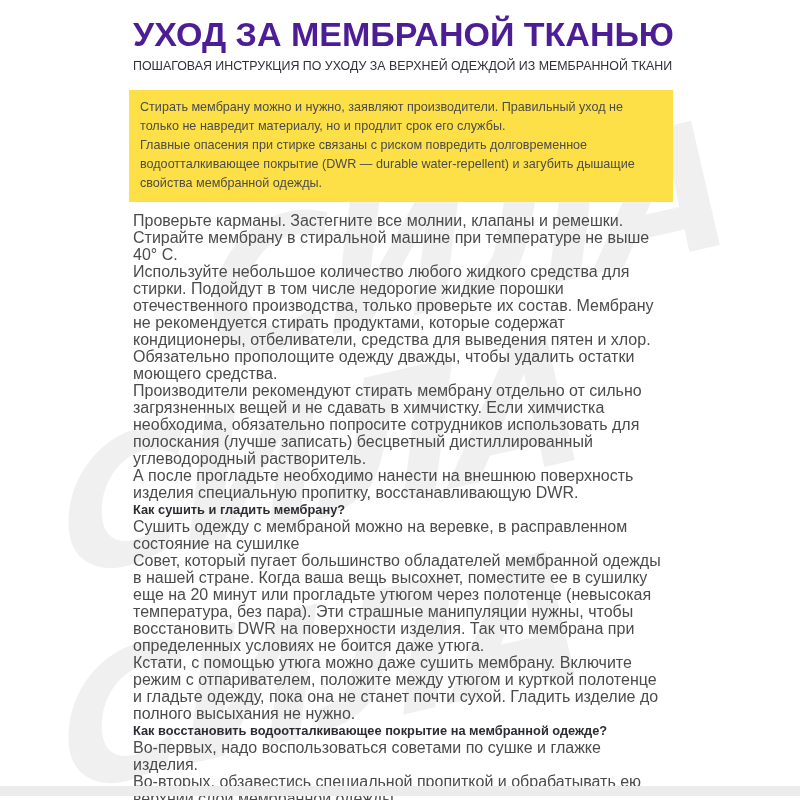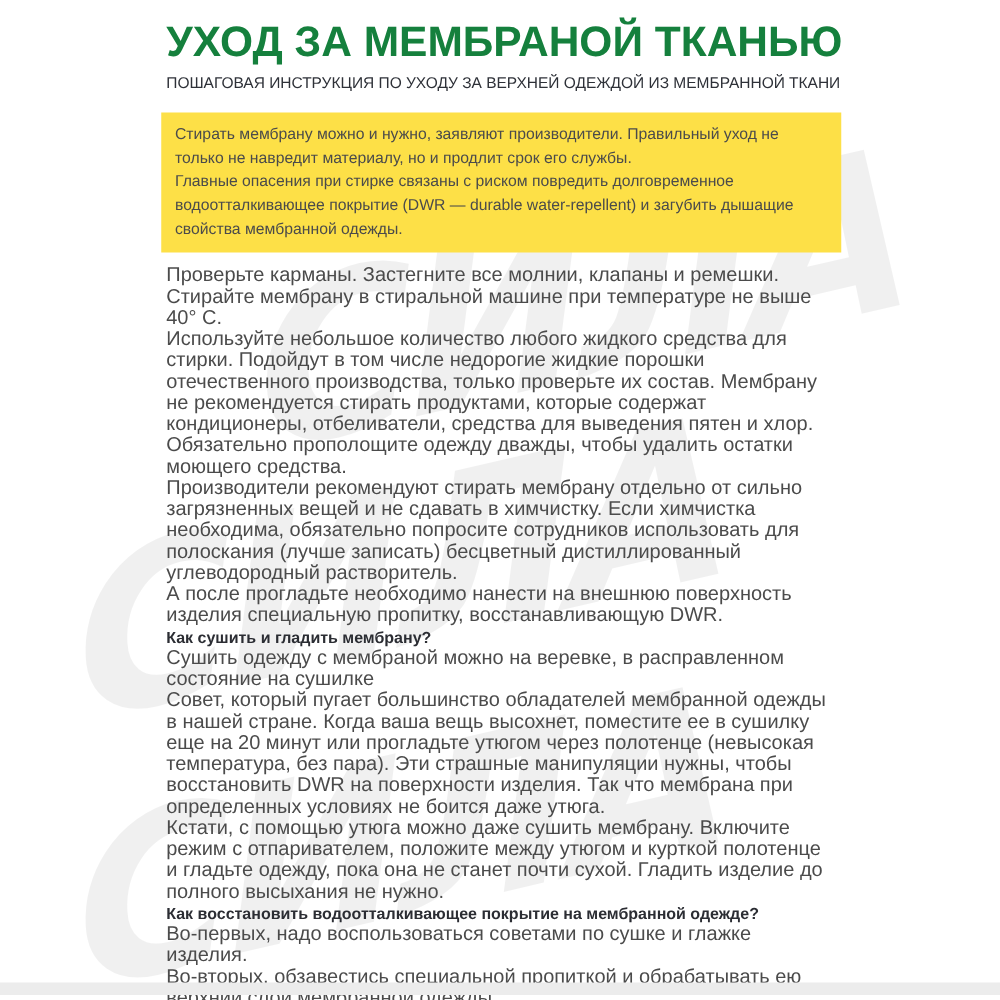--- a/index.html
+++ b/index.html
@@ -39,21 +39,21 @@
   .content {
     position: absolute;
     z-index: 1;
     left: 133px;
     top: 16px;
     width: 536px;
   }
   .title {
     margin: 0 0 7px 0;
     text-align: center;
-    color: #15803d;
+    color: #4c1d95;
     font-size: 34px;
     line-height: 36px;
     font-weight: bold;
     letter-spacing: 0px;
     white-space: nowrap;
   }
   .subtitle {
     margin: 0 0 15px 0;
     text-align: center;
     color: #2e3138;

